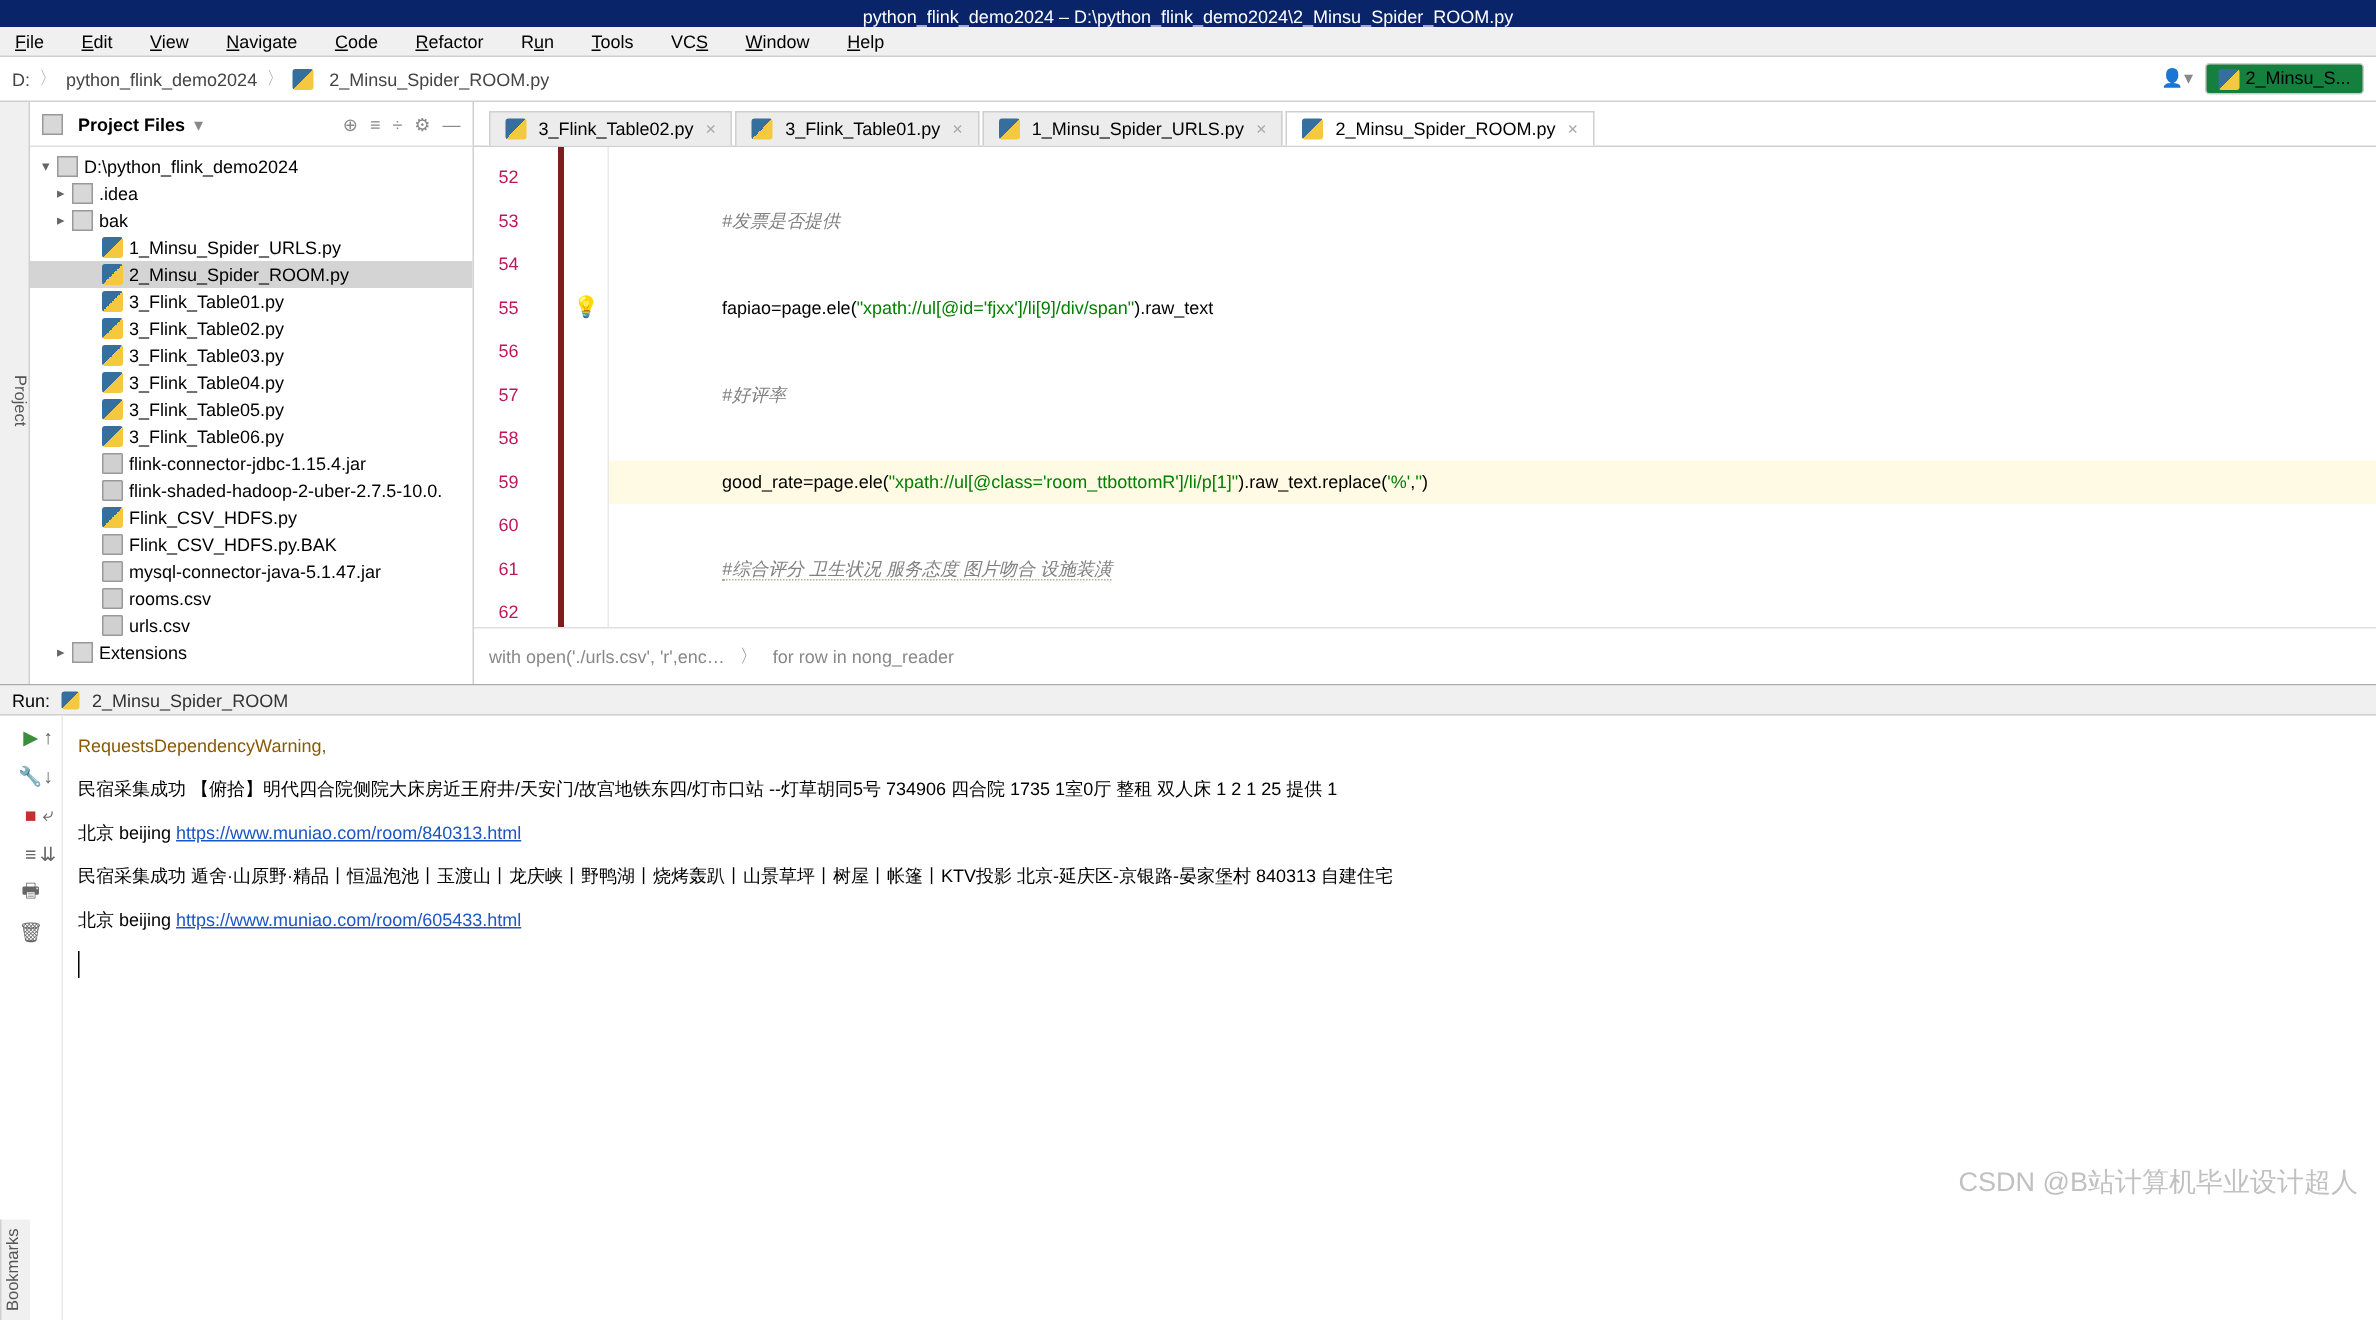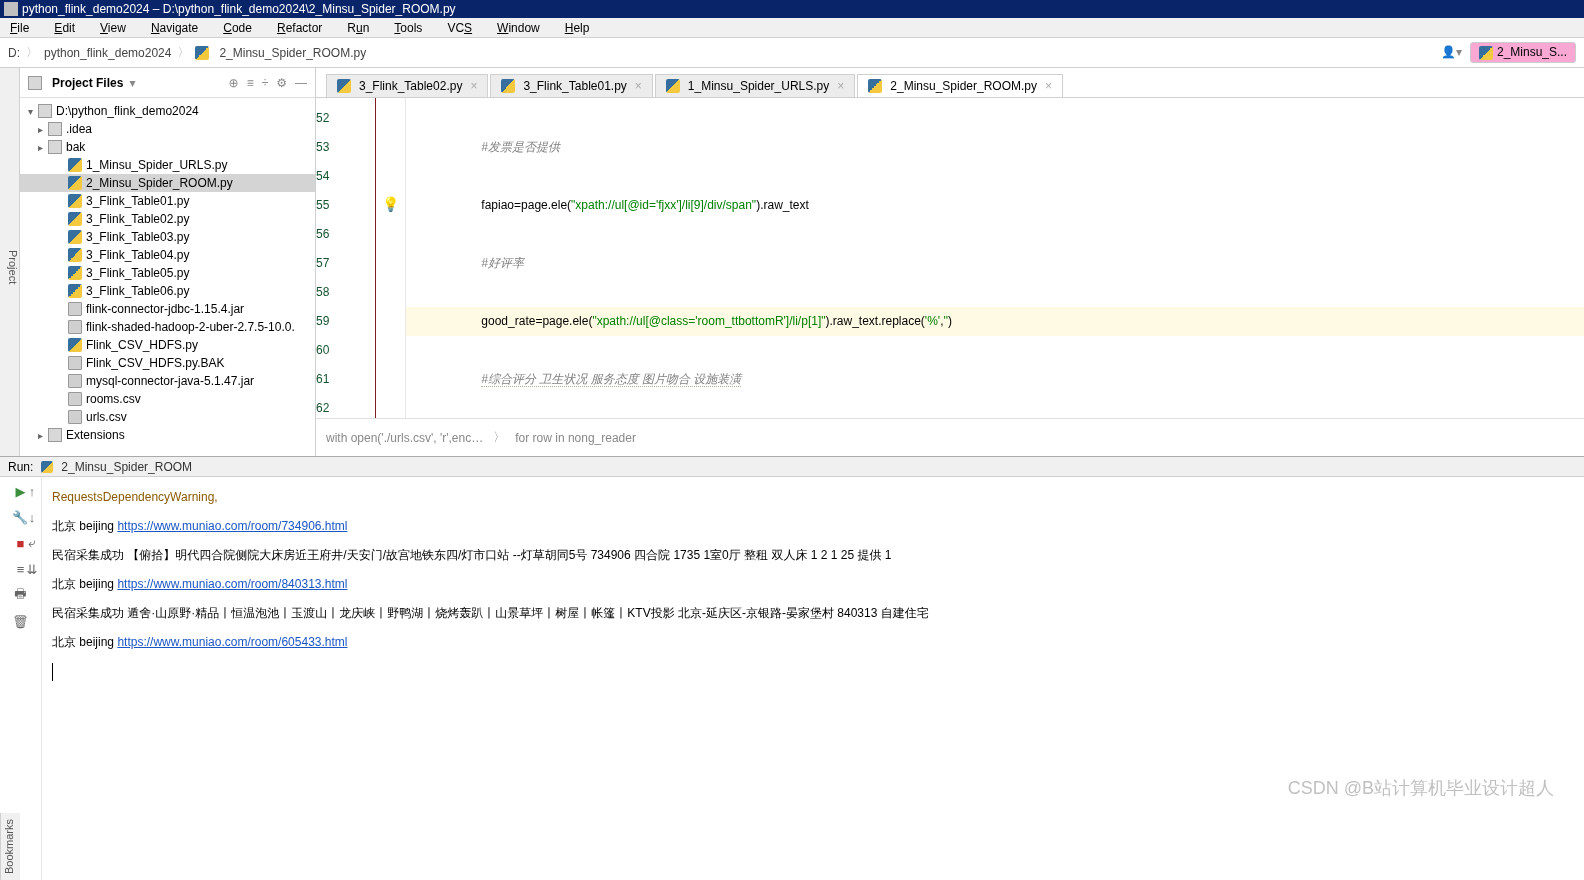--- a/index.html
+++ b/index.html
@@ -1,26 +1,26 @@
 <!DOCTYPE html>
 <html><head>
 <meta charset="utf-8">
 <style>
 * { margin:0; padding:0; box-sizing:border-box; font-family:"Segoe UI",Arial,sans-serif; font-size:12px; }
 body { width:1584px; height:880px; background:#fff; overflow:hidden; position:relative; }
-.titlebar { height:18px; background:#0a246a; color:#fff; display:flex; align-items:center; padding:0 4px; gap:4px; }
+.titlebar { height:18px; background:#0a246a; color:#fff; display:flex; align-items:center; padding:0 4px; gap:4px;flex-direction:column; }
 .titlebar .icon { width:14px; height:14px; background:#c0c0c0; display:inline-block; }
 .menubar { height:20px; background:#f0f0f0; border-bottom:1px solid #d0d0d0; display:flex; align-items:flex-end; padding:0 4px; gap:13px; }
 .menubar span { padding:2px 6px; cursor:pointer; }
 .menubar span u { text-decoration:underline; }
 .navbar { height:30px; background:#fff; border-bottom:1px solid #d0d0d0; display:flex; align-items:center; padding:0 8px; gap:6px; }
 .navbar .crumb { color:#444; }
 .navbar .sep { color:#aaa; }
 .navbar-right { margin-left:auto; display:flex; gap:8px; align-items:center; }
-.navbar-right .btn { padding:2px 8px; border:1px solid #ccc; border-radius:3px; background:#f9a8d4; }
+.navbar-right .btn { padding:2px 8px; border:1px solid #ccc; border-radius:3px; background:#15803d; }
 .pyicon { display:inline-block; width:14px; height:14px; background:linear-gradient(135deg,#366f9e 50%,#f5c93f 50%); border-radius:2px; vertical-align:middle; margin-right:4px; }
 .fileicon { display:inline-block; width:14px; height:14px; background:#d0d0d0; border:1px solid #999; border-radius:1px; vertical-align:middle; margin-right:4px; }
 .foldicon { display:inline-block; width:14px; height:14px; background:#d8d8d8; border:1px solid #999; vertical-align:middle; margin-right:4px; }
 
 .main { display:flex; height:calc(100% - 18px - 20px - 30px - 424px - 0px); }
 .sidebar-strip { width:20px; background:#f0f0f0; border-right:1px solid #d0d0d0; writing-mode:vertical-rl; text-orientation:mixed; text-align:center; padding-top:10px; font-size:11px; color:#555; }
 .project-panel { width:296px; background:#fff; border-right:1px solid #d0d0d0; display:flex; flex-direction:column; }
 .project-header { height:30px; border-bottom:1px solid #e0e0e0; display:flex; align-items:center; padding:0 8px; gap:6px; }
 .project-header .title { font-weight:bold; }
 .project-header .icons { margin-left:auto; display:flex; gap:8px; color:#888; }
@@ -30,21 +30,21 @@
 .tree-item.lvl2 { padding-left:38px; }
 .tree-item.selected { background:#d4d4d4; }
 .tree-arrow { display:inline-block; width:10px; color:#666; font-size:10px; }
 
 .editor-area { flex:1; display:flex; flex-direction:column; min-width:0; }
 .tabs { height:30px; border-bottom:1px solid #d0d0d0; display:flex; align-items:flex-end; padding-left:10px; }
 .tab { padding:4px 10px; border:1px solid #d0d0d0; border-bottom:none; background:#ececec; margin-right:2px; display:flex; align-items:center; gap:4px; cursor:pointer; }
 .tab.active { background:#fff; }
 .tab .close { color:#aaa; margin-left:4px; cursor:pointer; }
 .code-area { flex:1; display:flex; overflow:hidden; font-family:Consolas,monospace; font-size:14px; }
-.gutter { width:60px; background:#fff; text-align:left; color:#14532d; padding:6px 10px 0 0; line-height:29px; border-right:1px solid #7f1d1d; }
+.gutter { width:60px; background:#fff; text-align:center; color:#be185d; padding:6px 10px 0 0; line-height:29px; border-right:4px solid #7f1d1d; }
 .gutter-extra { width:30px; background:#fff; border-right:1px solid #e8e8e8; position:relative; }
 .bulb { position:absolute; top:98px; left:6px; color:#e6a817; font-size:14px; }
 .code { flex:1; padding:6px 12px 0 22px; line-height:29px; white-space:pre; overflow:hidden; }
 .code .hl { background:#fffae3; display:block; margin-left:-22px; padding-left:22px; margin-right:-800px; padding-right:800px; }
 .c-comment { color:#808080; font-style:italic; }
 .c-str { color:#008000; }
 .c-kw { color:#000080; font-weight:bold; }
 .wavyline { border-bottom:1px dotted #b0b090; }
 .breadcrumb-bar { height:38px; border-top:1px solid #e0e0e0; display:flex; align-items:center; padding:0 10px; gap:10px; color:#888; font-family:Consolas,monospace; font-size:11px; }
 
@@ -56,21 +56,21 @@
 .run-tools { width:42px; display:flex; flex-direction:column; align-items:center; padding-top:6px; gap:10px; border-right:1px solid #e8e8e8; position:relative; }
 .run-tools .col2 { position:absolute; left:24px; top:6px; display:flex; flex-direction:column; gap:10px; }
 .tool { width:16px; height:16px; display:flex; align-items:center; justify-content:center; cursor:pointer; font-size:13px; color:#666; }
 .tool.play { color:#3b8e3b; }
 .tool.stop { color:#c43030; }
 .console { flex:1; overflow:auto; padding:6px 10px; font-family:Consolas,monospace; font-size:15px; line-height:29px; white-space:nowrap; }
 .console .link { color:#1a56c4; text-decoration:underline; cursor:pointer; }
 .console .warn { color:#8b5a00; }
 .console .cursor { display:inline-block; width:1px; height:18px; background:#000; vertical-align:middle; }
 .sidebar-strip-right { position:absolute; left:0; bottom:0; width:20px; writing-mode:vertical-rl; transform:rotate(180deg); font-size:11px; color:#555; padding:6px 2px; background:#f0f0f0; border-right:1px solid #d0d0d0; }
-.watermark { position:absolute; right:30px; bottom:80px; color:rgba(150,150,150,0.6); font-size:18px; font-weight:500;margin-top:32px; }
+.watermark { position:absolute; right:12px; bottom:80px; color:rgba(150,150,150,0.6); font-size:18px; font-weight:500;margin-top:32px; }
 </style>
 </head>
 <body>
 
 <div class="titlebar">
   <span class="icon"></span>
   <span>python_flink_demo2024 – D:\python_flink_demo2024\2_Minsu_Spider_ROOM.py</span>
 </div>
 
 <div class="menubar">
@@ -296,21 +296,20 @@
       <span class="tool">🗑</span>
       <div class="col2">
         <span class="tool">↑</span>
         <span class="tool">↓</span>
         <span class="tool">⤶</span>
         <span class="tool">⇊</span>
       </div>
     </div>
     <div class="console">
 <div class="warn">  RequestsDependencyWarning,</div>
-<div><span>北京 beijing </span><span class="link">https://www.muniao.com/room/734906.html</span></div>
 <div>民宿采集成功 【俯拾】明代四合院侧院大床房近王府井/天安门/故宫地铁东四/灯市口站 --灯草胡同5号 734906 四合院 1735 1室0厅 整租 双人床 1 2 1 25 提供 1</div>
 <div><span>北京 beijing </span><span class="link">https://www.muniao.com/room/840313.html</span></div>
 <div>民宿采集成功 遁舍·山原野·精品丨恒温泡池丨玉渡山丨龙庆峡丨野鸭湖丨烧烤轰趴丨山景草坪丨树屋丨帐篷丨KTV投影 北京-延庆区-京银路-晏家堡村 840313 自建住宅</div>
 <div><span>北京 beijing </span><span class="link">https://www.muniao.com/room/605433.html</span></div>
 <div><span class="cursor"></span></div>
     </div>
   </div>
 </div>
 
 <div class="sidebar-strip-right">Bookmarks</div>

